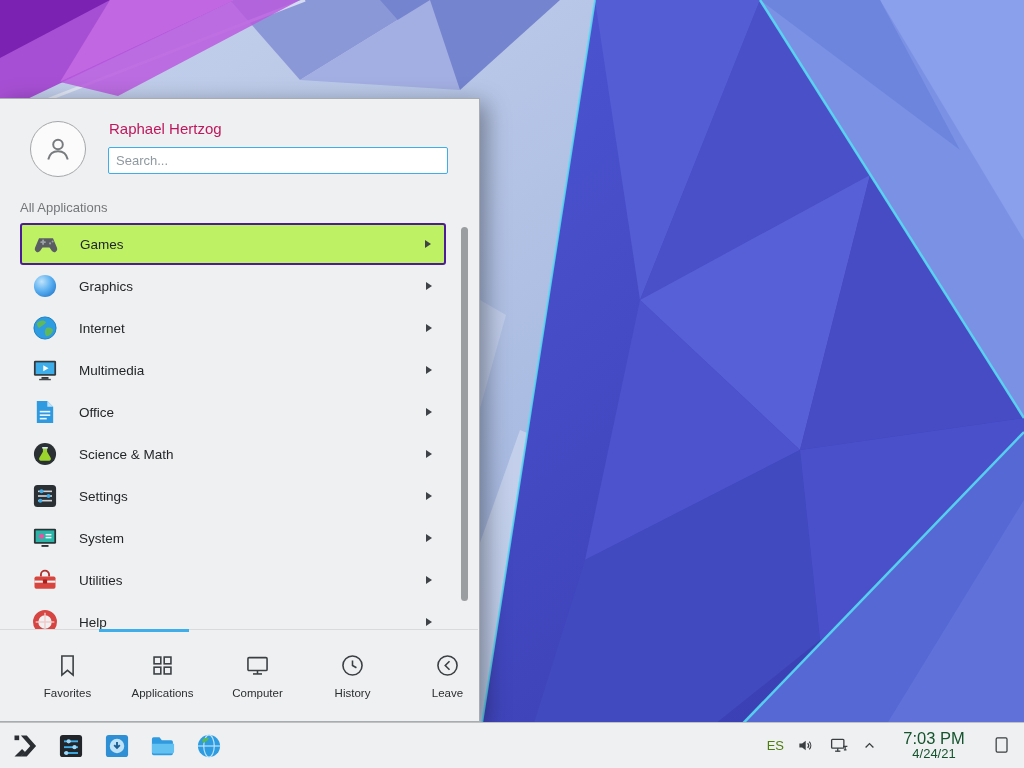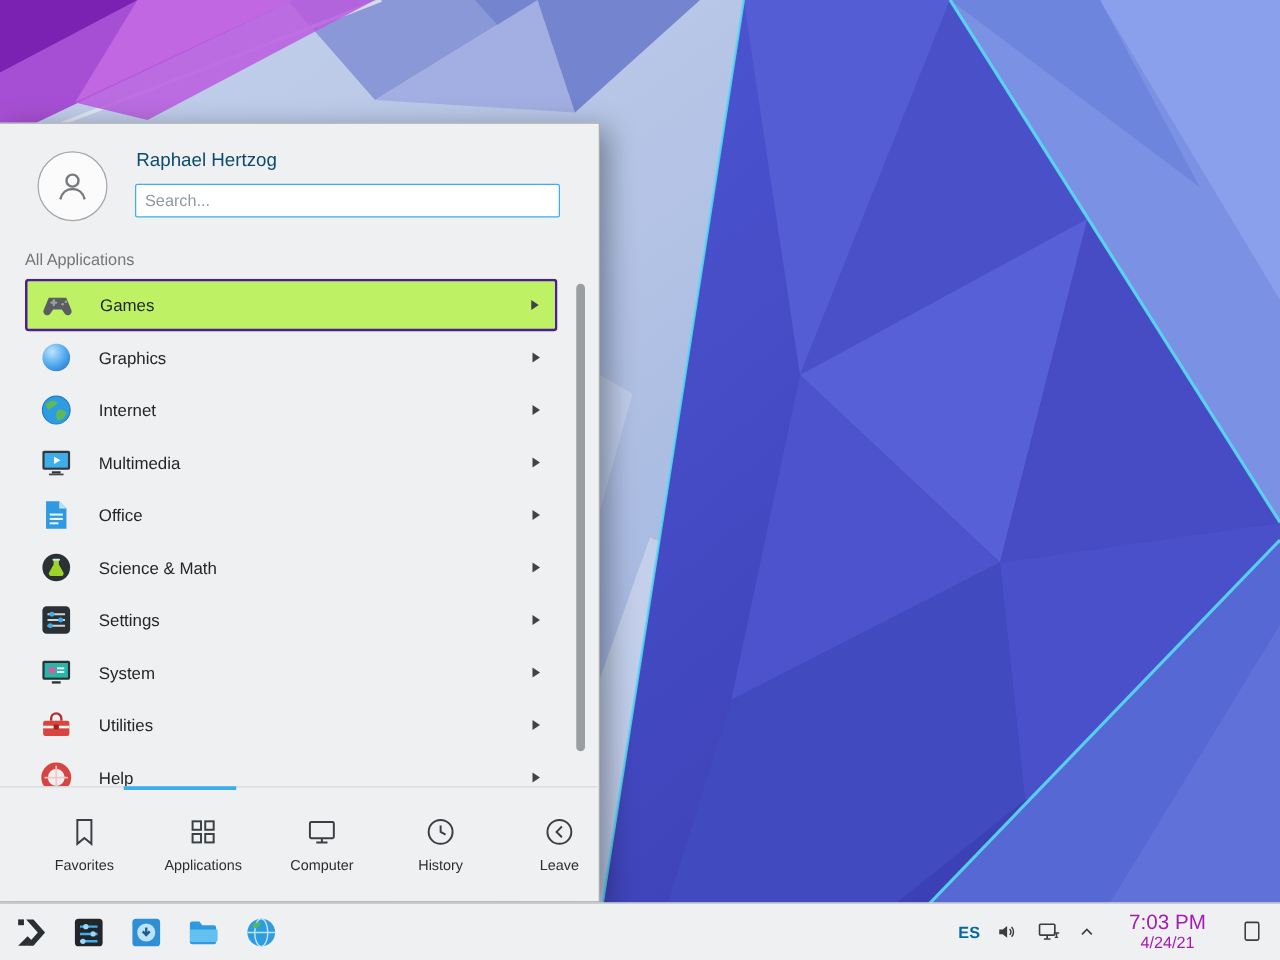--- a/index.html
+++ b/index.html
@@ -7,21 +7,21 @@
   #screen{position:relative;width:1024px;height:768px;overflow:hidden;background:#9fb2dd;}
   #wallpaper{position:absolute;left:0;top:0;width:1024px;height:768px;display:block;}
 
   
   #launcher{position:absolute;left:0;top:98px;width:480px;height:624px;
     background:#eff0f1;border:1px solid rgba(110,115,120,.55);border-left:none;
     box-shadow:6px 6px 22px rgba(0,0,0,.38);}
   .avatar{position:absolute;left:30px;top:22px;width:56px;height:56px;border-radius:50%;
     background:#fbfbfb;border:1px solid #a4a7aa;display:flex;align-items:center;justify-content:center;}
   .avatar svg{width:36px;height:36px;}
-  .uname{position:absolute;left:109px;top:21px;font-size:15px;color:#0c4a6e;}
+  .uname{position:absolute;left:109px;top:21px;font-size:15px;color:#be185d;}
   .search{position:absolute;left:108px;top:48px;width:340px;height:27px;border:1px solid #3daee9;
     border-radius:2px;background:#fff;font-size:13px;padding:0 7px;color:#232629;outline:none;}
   .search::placeholder{color:#8f99a1;}
   .section-label{position:absolute;left:20px;top:101px;font-size:13px;color:#74777a;}
 
   .list{position:absolute;left:20px;top:124px;width:426px;height:406px;overflow:hidden;}
   .row{height:42px;display:flex;align-items:center;border-radius:3px;border:1px solid transparent;cursor:default;}
   .row.selected{background:#bef264;border:2px solid #4c1d95;}
   .cicon{width:28px;height:28px;margin-left:10px;flex:none;display:flex;}
   .cicon svg{width:28px;height:28px;}
@@ -38,23 +38,23 @@
   .tlabel{font-size:11.5px;color:#2b2e31;}
   .tab-indicator{position:absolute;top:-1px;left:99px;width:90px;height:3px;background:#3daee9;}
 
   
   #taskbar{position:absolute;left:0;top:722px;width:1024px;height:46px;background:#eff0f1;
     border-top:1px solid #bfc1c3;display:flex;align-items:center;padding:0 8px;}
   .tb-icon{width:34px;height:34px;display:flex;align-items:center;justify-content:center;flex:none;}
   .tb-icon svg{width:28px;height:28px;}
   .tb-gap{width:12px;flex:none;}
   .tray{margin-left:auto;display:flex;align-items:center;gap:13px;padding-right:4px;}
-  .kbd-layout{font-size:13px;font-weight:bold;color:#0369a1;}
+  .kbd-layout{font-size:13px;font-weight:normal;color:#4d7c0f;}
   .tray svg{display:block;}
-  .clock{min-width:74px;text-align:center;line-height:1.12;color:#a21caf;margin:0 8px;}
+  .clock{min-width:74px;text-align:center;line-height:1.12;color:#14532d;margin:0 8px;}
   .clock .time{font-size:16.5px;}
   .clock .date{font-size:13px;text-align:center;}
 </style>
 </head>
 <body>
 
 <div id="screen">
 
   <svg id="wallpaper" viewBox="0 0 1024 768" preserveAspectRatio="none">
     <defs>

